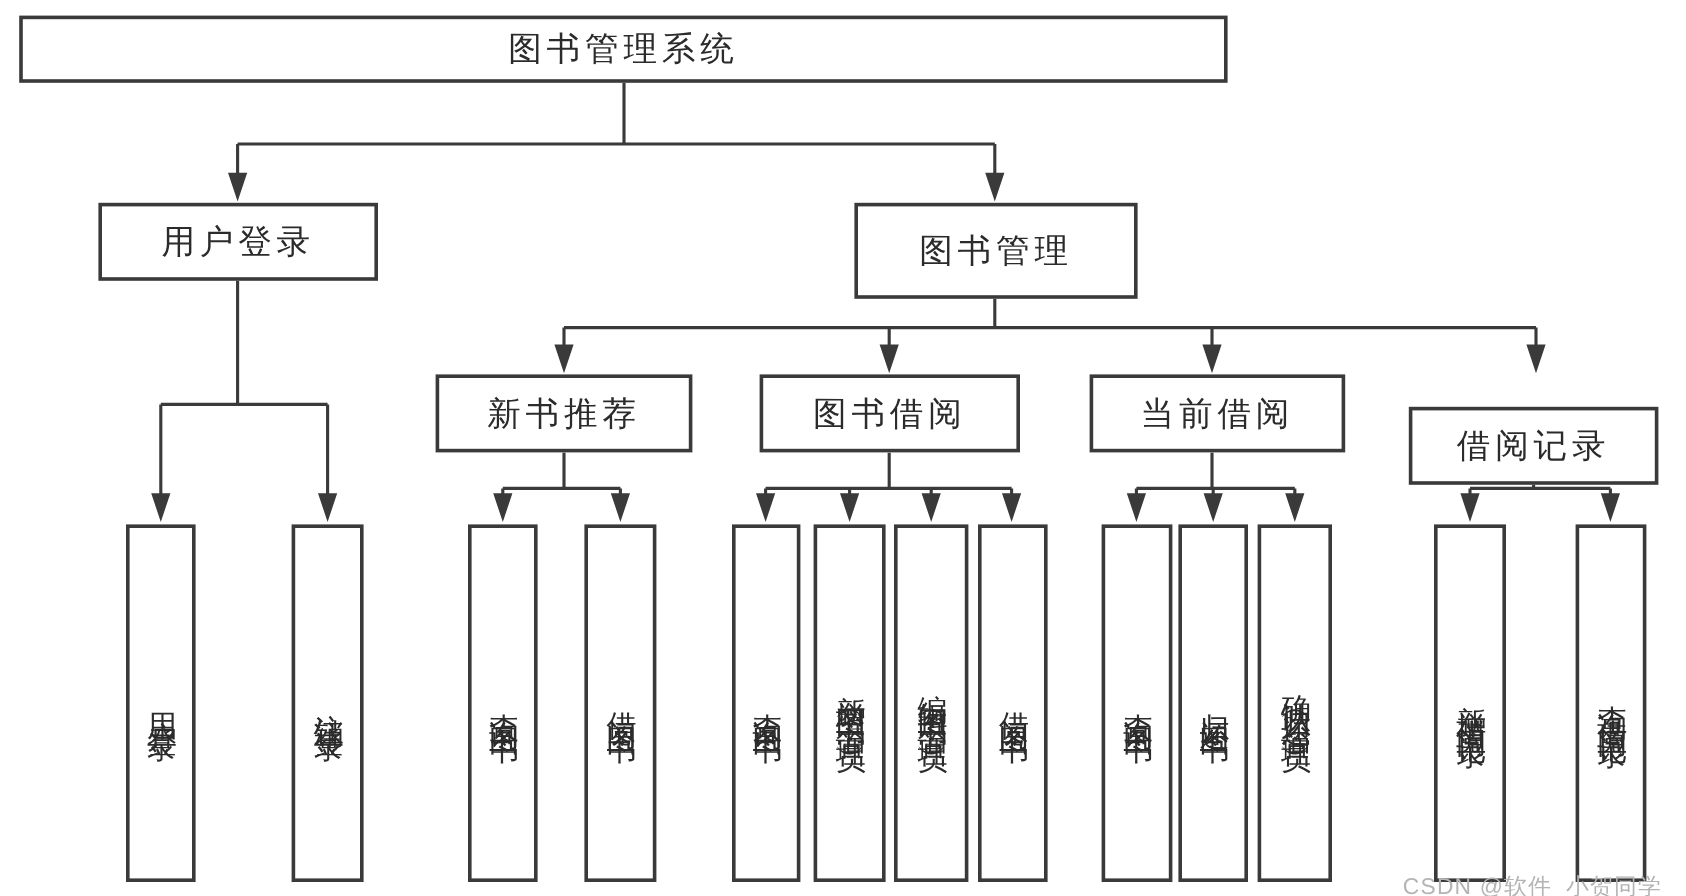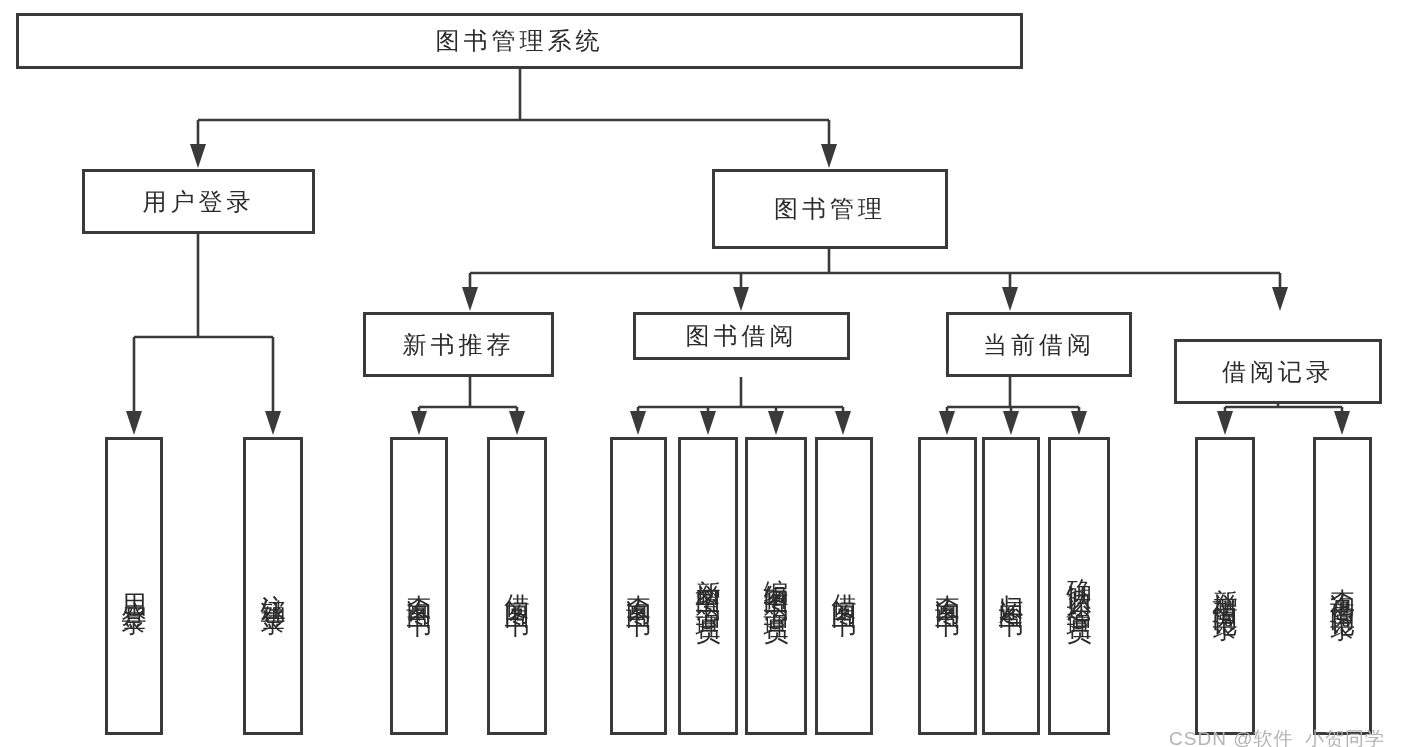--- a/index.html
+++ b/index.html
@@ -31,21 +31,21 @@
     border:3px solid var(--line);
     background:#ffffff;
     display:flex;
     align-items:center;
     justify-content:center;
     color:var(--text);
     z-index:2;
     text-align:center;
   }
   .node.h{
-    font-size:24px;
+    font-size:28px;
     letter-spacing:4px;
     text-align:right;
   }
   .node.v{
     writing-mode:vertical-rl;
     font-size:25px;
     letter-spacing:6px;
     line-height:1;
   }
   .watermark{
@@ -85,23 +85,23 @@
       M939 411 L955 411 L947 435 Z M1003 411 L1019 411 L1011 435 Z
       M1071 411 L1087 411 L1079 435 Z
       M1217 411 L1233 411 L1225 435 Z M1334 411 L1350 411 L1342 435 Z"></path>
   </svg>
 
   <div class="node h" style="left:16px;top:13px;width:1007px;height:56px;">图书管理系统</div>
 
   <div class="node h" style="left:82px;top:169px;width:233px;height:65px;">用户登录</div>
   <div class="node h" style="left:712px;top:169px;width:236px;height:80px;">图书管理</div>
 
-  <div class="node h" style="left:363px;top:312px;width:191px;height:65px;">新书推荐</div>
-  <div class="node h" style="left:633px;top:312px;width:217px;height:48px;">图书借阅</div>
-  <div class="node h" style="left:946px;top:312px;width:186px;height:65px;">当前借阅</div>
+  <div class="node h" style="left:363px;top:312px;width:214px;height:65px;">新书推荐</div>
+  <div class="node h" style="left:633px;top:312px;width:217px;height:65px;">图书借阅</div>
+  <div class="node h" style="left:908px;top:312px;width:213px;height:65px;">当前借阅</div>
   <div class="node h" style="left:1174px;top:312px;width:208px;height:65px;margin-top:27px;">借阅记录</div>
 
   <div class="node v" style="left:105px;top:437px;width:58px;height:298px;">用户登录</div>
   <div class="node v" style="left:243px;top:437px;width:60px;height:298px;">注销登录</div>
 
   <div class="node v" style="left:390px;top:437px;width:58px;height:298px;">查询图书</div>
   <div class="node v" style="left:487px;top:437px;width:60px;height:298px;">借阅图书</div>
 
   <div class="node v" style="left:610px;top:437px;width:57px;height:298px;">查询图书</div>
   <div class="node v" style="left:678px;top:437px;width:60px;height:298px;">新增图书（管理员）</div>

